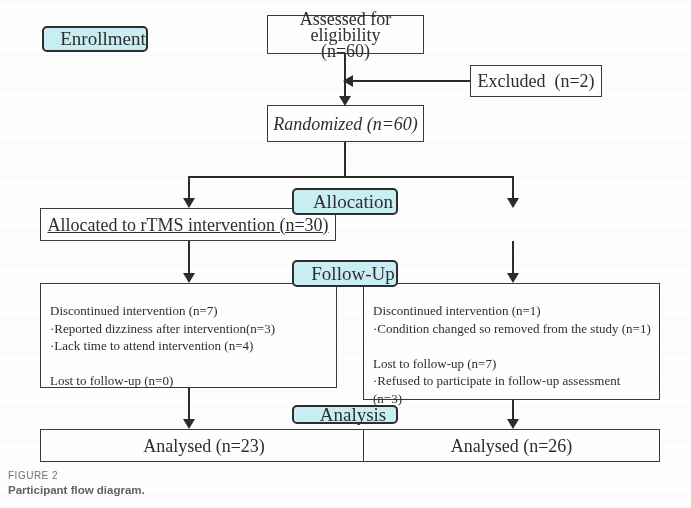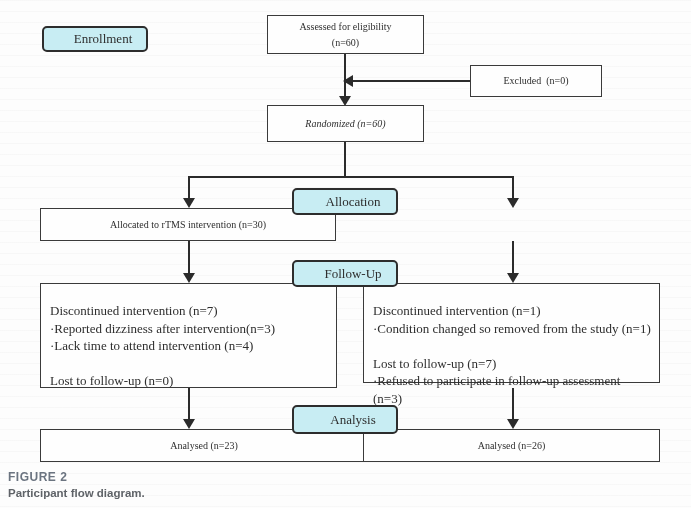--- a/index.html
+++ b/index.html
@@ -24,41 +24,41 @@
       repeating-linear-gradient(180deg,
         rgba(120,120,120,0.045) 0px, rgba(120,120,120,0.045) 1px,
         rgba(0,0,0,0) 1px, rgba(0,0,0,0) 11px),
       #fdfdfd;
   }
   .box{
     position:absolute;
     background:var(--box-fill);
     border:1.5px solid var(--box-border);
     color:var(--text);
-    font-size:10px;
+    font-size:18px;
     display:flex;align-items:center;justify-content:center;
     text-align:center;
     white-space:pre-wrap;
     line-height:16px;
     z-index:2;
     box-sizing:border-box;
   }
   .box.multiline{
     align-items:flex-start;justify-content:flex-start;
     text-align:left;
     padding:18px 8px 0 9px;
     font-size:13px;line-height:17.5px;
   }
   .stage{
     position:absolute;
     background:var(--stage-fill);
     border:2px solid var(--stage-border);
     border-radius:5px;
     color:var(--text);
-    font-size:13px;
+    font-size:19px;
     display:flex;align-items:center;justify-content:center;
     z-index:3;
     box-sizing:border-box;
     padding-left:16px;
   }
   .vline,.hline{position:absolute;background:var(--line);z-index:1;}
   .vline{width:2px;}
   .hline{height:2px;}
   .arrow-down{
     position:absolute;width:0;height:0;z-index:1;
@@ -70,48 +70,48 @@
     position:absolute;width:0;height:0;z-index:1;
     border-top:6px solid transparent;
     border-bottom:6px solid transparent;
     border-right:10px solid var(--line);
   }
   .caption{
     position:absolute;left:8px;top:470px;z-index:2;
     font-family:"Liberation Sans","DejaVu Sans",sans-serif;
   }
   .caption .cap-label{
-    font-size:12px;font-weight:bold;letter-spacing:0.5px;
+    font-size:10px;font-weight:normal;letter-spacing:0.5px;
     color:var(--cap-label);
   }
   .caption .cap-text{
     font-size:11.5px;color:var(--cap-text);margin-top:3px;font-weight:bold;
   }
 </style>
 </head>
 <body>
 
 <div class="canvas">
 
   <div class="stage" style="left:42px;top:26px;width:106px;height:26px;">Enrollment</div>
   <div class="stage" style="left:292px;top:188px;width:106px;height:27px;">Allocation</div>
   <div class="stage" style="left:292px;top:260px;width:106px;height:27px;">Follow-Up</div>
-  <div class="stage" style="left:292px;top:405px;width:106px;height:29px;">Analysis</div>
+  <div class="stage" style="left:292px;top:405px;width:106px;height:19px;">Analysis</div>
 
   <div class="box" style="left:267px;top:15px;width:157px;height:39px;">Assessed for eligibility
 (n=60)</div>
-  <div class="box" style="left:470px;top:65px;width:132px;height:32px;">Excluded  (n=0)</div>
+  <div class="box" style="left:470px;top:65px;width:132px;height:32px;">Excluded  (n=2)</div>
   <div class="box" style="left:267px;top:105px;width:157px;height:37px;font-style:italic;">Randomized (n=60)</div>
-  <div class="box" style="left:40px;top:208px;width:296px;height:33px;">Allocated to rTMS intervention (n=30)</div>
+  <div class="box" style="left:40px;top:208px;width:296px;height:33px;text-decoration:underline;">Allocated to rTMS intervention (n=30)</div>
   <div class="box multiline" style="left:40px;top:283px;width:297px;height:105px;">Discontinued intervention (n=7)
 ·Reported dizziness after intervention(n=3)
 ·Lack time to attend intervention (n=4)
 
 Lost to follow-up (n=0)</div>
-  <div class="box multiline" style="left:363px;top:283px;width:297px;height:100px;">Discontinued intervention (n=1)
+  <div class="box multiline" style="left:363px;top:283px;width:297px;height:117px;">Discontinued intervention (n=1)
 ·Condition changed so removed from the study (n=1)
 
 Lost to follow-up (n=7)
 ·Refused to participate in follow-up assessment (n=3)</div>
   <div class="box" style="left:40px;top:429px;width:328px;height:33px;">Analysed (n=23)</div>
   <div class="box" style="left:363px;top:429px;width:297px;height:33px;">Analysed (n=26)</div>
 
   <div class="vline" style="left:344px;top:54px;height:44px;"></div>
   <div class="arrow-down" style="left:339px;top:96px;"></div>
 

